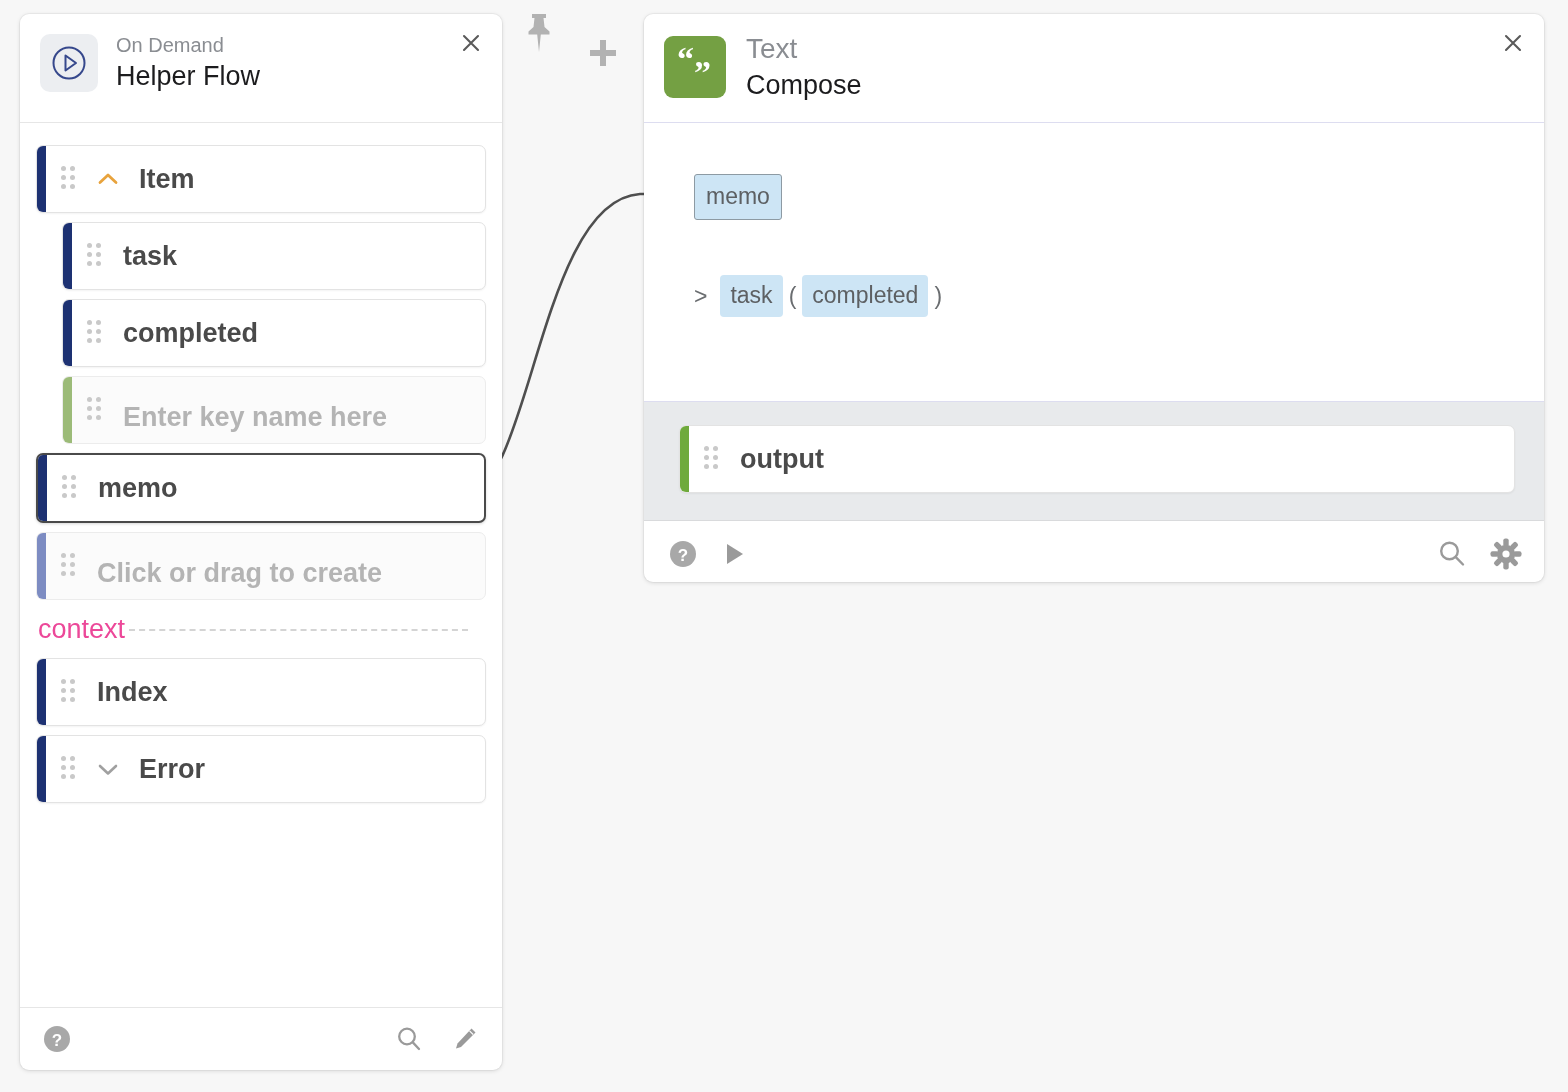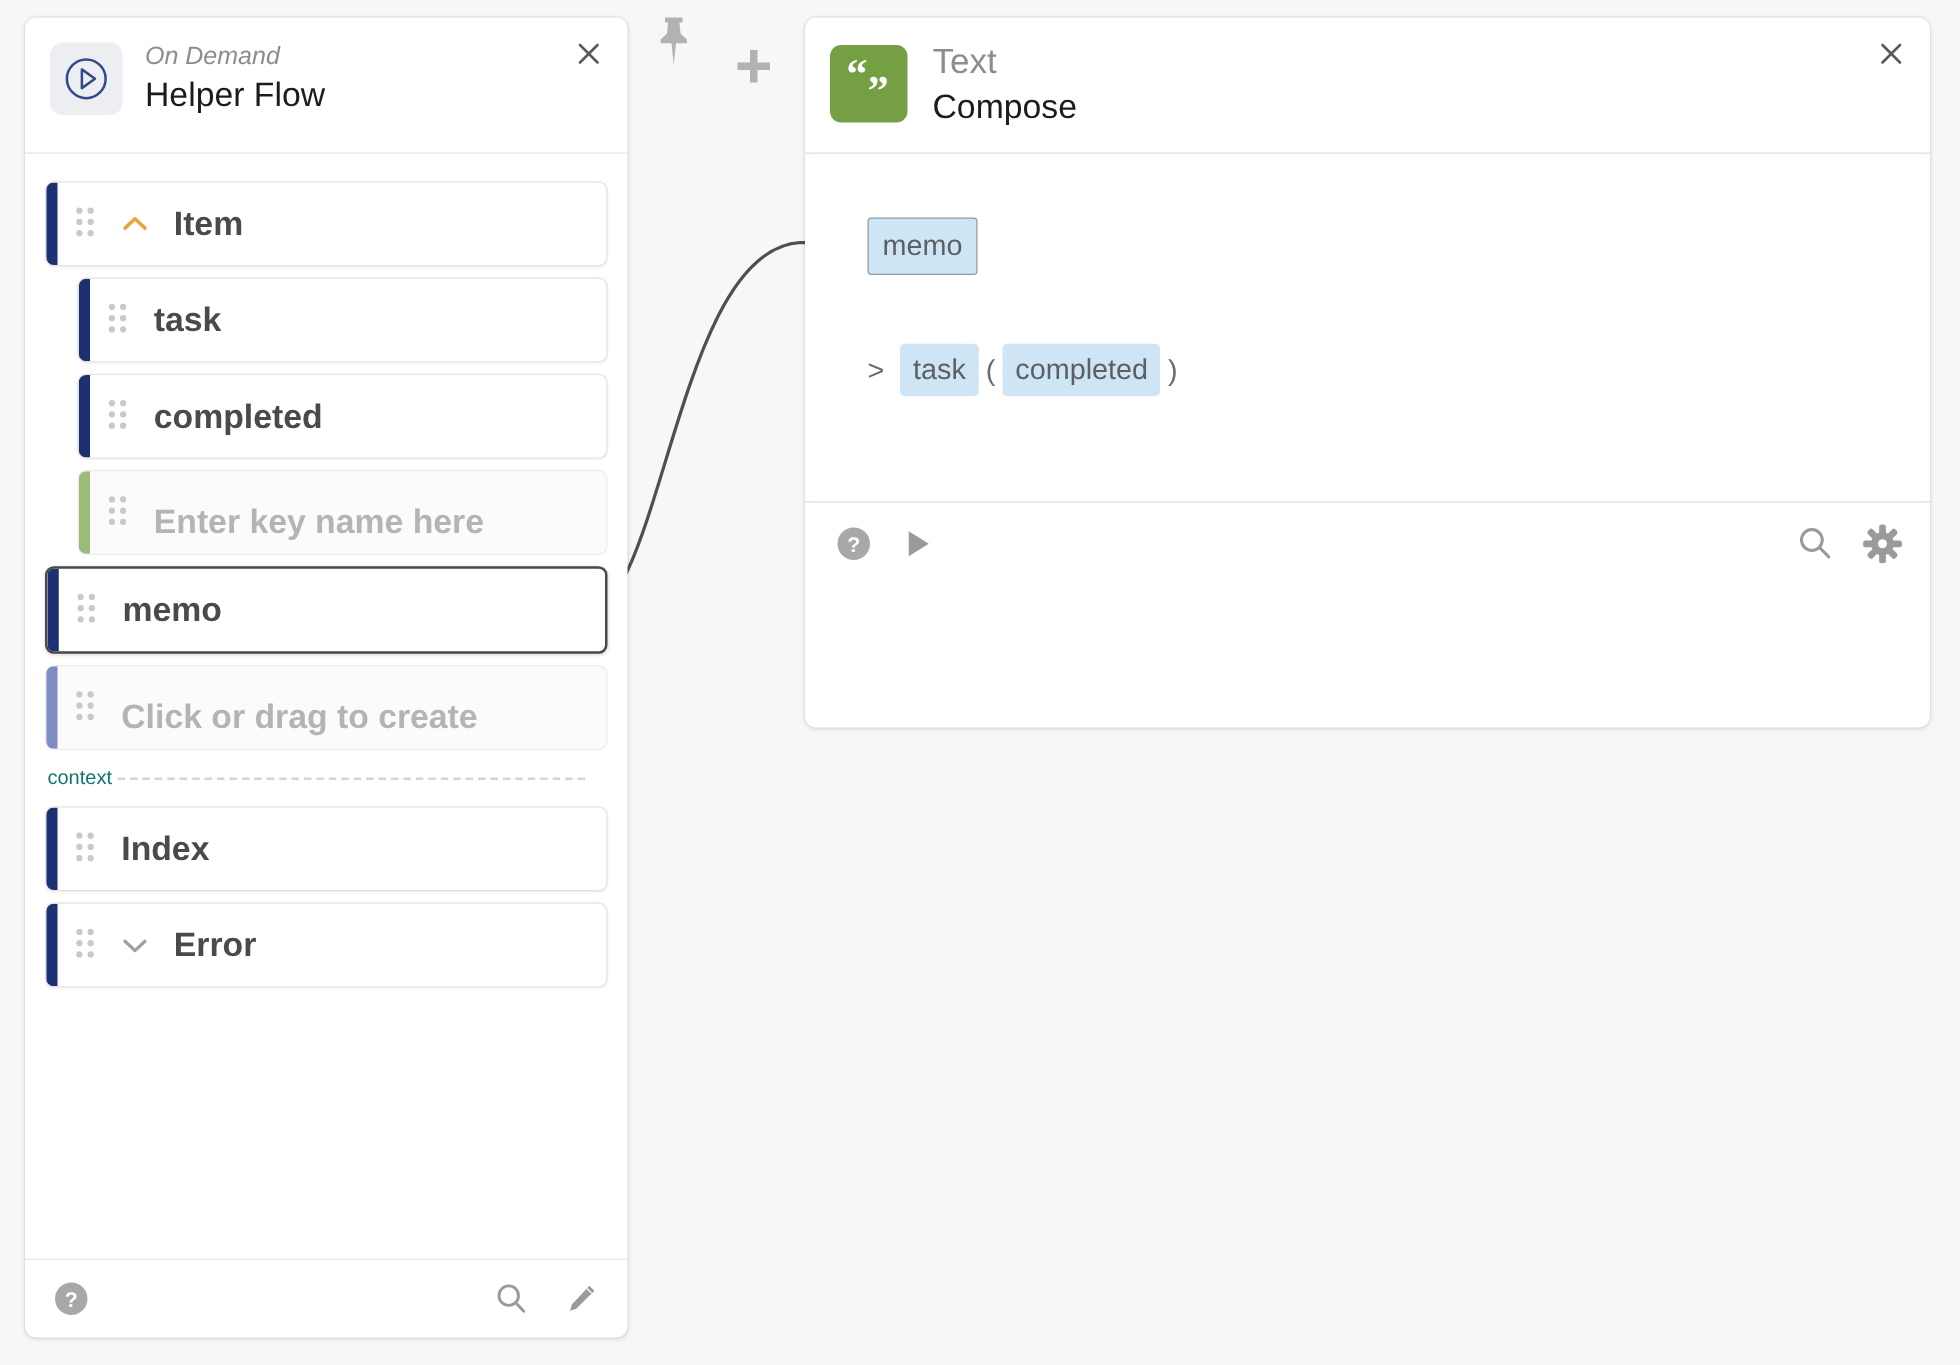--- a/index.html
+++ b/index.html
@@ -54,21 +54,20 @@
     border-radius: 10px;
     display:flex; align-items:center; justify-content:center;
     flex: 0 0 auto;
   }
   .flow-title-wrap { margin-left: 18px; }
   .flow-kicker {
     font-size: 20px;
     color: #8a8d92;
     line-height: 1.1;
     margin-bottom: 5px;
-    font-style: italic;
   }
   .flow-title {
     font-size: 27px;
     color: #1c1c1e;
     line-height: 1.15;
   }
 
   .flow-body {
     padding: 22px 16px 0 16px;
     position: relative;
@@ -134,22 +133,22 @@
     flex: 0 0 auto;
     display:flex; align-items:center; justify-content:center;
   }
 
   .context-divider {
     display: flex;
     align-items: center;
     margin: 14px 0 13px 2px;
   }
   .context-label {
-    font-size: 16px;
-    color: #0f766e;
+    font-size: 27px;
+    color: #ec4899;
     margin-right: 4px;
   }
   .context-line {
     flex: 1;
     border-top: 2px dashed #d4d4d4;
     margin-right: 18px;
   }
 
   .flow-footer {
     position: absolute;
@@ -473,20 +472,34 @@
     <span class="token" id="memo-token">memo</span>
     <div class="expr-line">
       <span class="gt">&gt;</span>
       <span class="token">task</span>
       <span class="paren">(</span>
       <span class="token">completed</span>
       <span class="paren">)</span>
     </div>
   </div>
 
+  <div class="output-strip">
+    <div class="row accent-greenbright">
+      <span class="accent"></span>
+      <span class="handle">
+          <i></i>
+          <i></i>
+          <i></i>
+          <i></i>
+          <i></i>
+          <i></i>
+        </span>
+      <span class="row-label">output</span>
+    </div>
+  </div>
 
   <div class="compose-footer">
     <span class="tool-icon" style="margin-right:22px;">
       <svg width="30" height="30" viewBox="0 0 30 30">
         <circle cx="15" cy="15" r="13" fill="#a8a8a8"></circle>
         <text x="15" y="21.5" text-anchor="middle" font-size="17" font-family="Liberation Sans, sans-serif" font-weight="bold" fill="#ffffff">?</text>
       </svg>
     </span>
     <span class="tool-icon">
       <svg width="28" height="28" viewBox="0 0 28 28">

